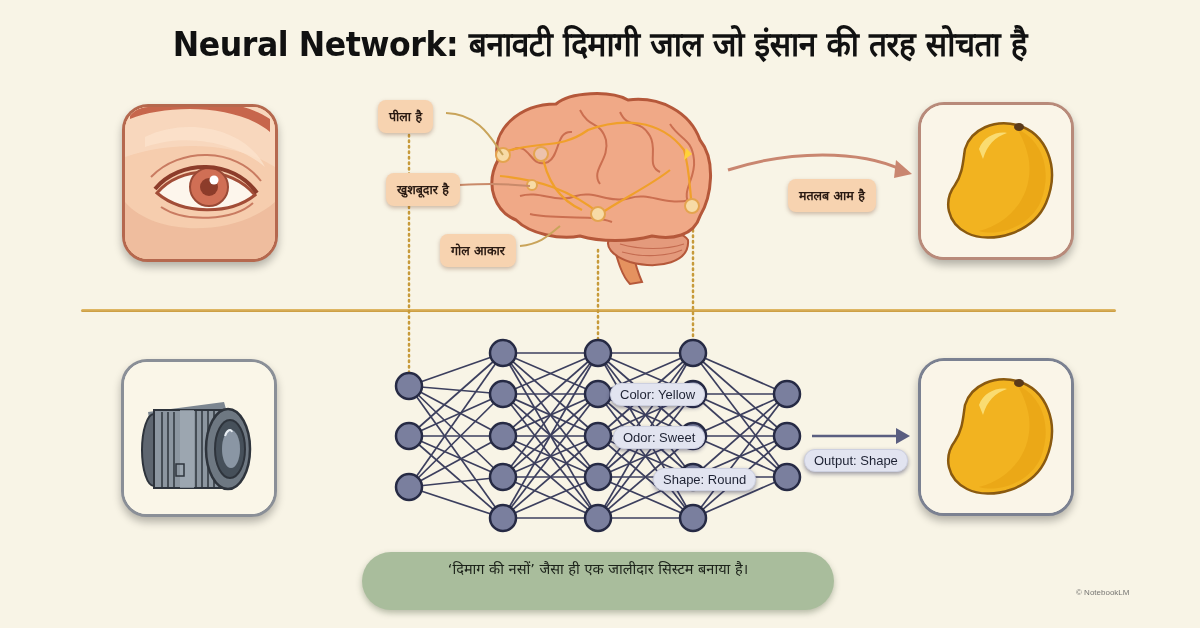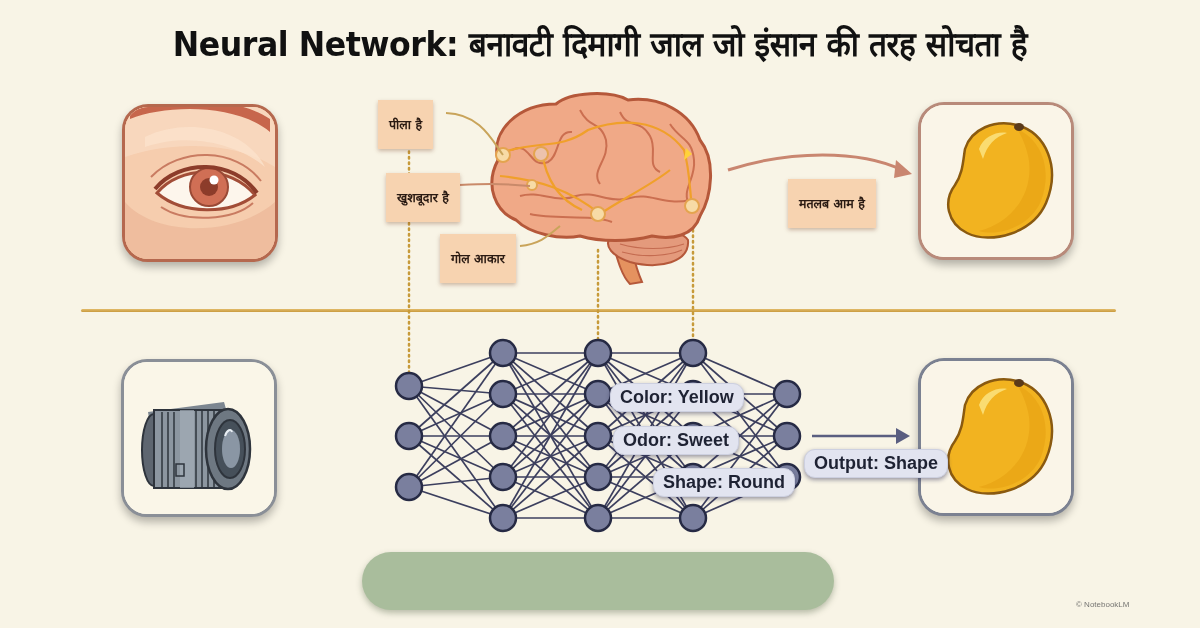--- a/index.html
+++ b/index.html
@@ -29,44 +29,44 @@
   #mango-bottom-panel { left: 918px; top: 358px; border: 3px solid #7b8191; background: #faf5e8; }
 
   .divider {
     position: absolute; left: 81px; top: 309px; width: 1035px; height: 3px;
     background: linear-gradient(#e2bb6a, #c99a3e);
     border-radius: 2px;
   }
   .stage { position: absolute; left: 0; top: 0; width: 1200px; height: 628px; }
 
   .pill-warm {
-    position: absolute; padding: 16px 11px;
-    background: #f7d3b0; border-radius: 0;
+    position: absolute; padding: 8px 11px;
+    background: #f7d3b0; border-radius: 8px;
     font-size: 12.5px; font-weight: bold; color: #2a1a12;
     box-shadow: 0 2px 4px rgba(120,70,40,0.35);
     white-space: nowrap; font-family: "DejaVu Sans", sans-serif;
   }
   .pill-cool {
     position: absolute; padding: 3px 9px;
     background: #e2e4f0; border-radius: 11px;
-    font-size: 18px; font-weight: bold; color: #1e2233;
+    font-size: 13px; font-weight: normal; color: #1e2233;
     box-shadow: 0 2px 4px rgba(40,40,80,0.45);
     border: 1px solid #cdd0e0;
     white-space: nowrap;
   }
   .caption {
     position: absolute; left: 362px; top: 552px; width: 472px; height: 58px;
     background: #a9bd9c; border-radius: 30px;
     box-shadow: 0 3px 6px rgba(60,80,50,0.35);
     text-align: center; font-size: 14.5px; line-height: 21px;
     padding-top: 7px; color: #1c221a;
     font-family: "DejaVu Sans", sans-serif;
   }
   .watermark {
-    position: absolute; left: 1076px; top: 600px; font-size: 8px; color: #555; opacity: 0.8;
+    position: absolute; left: 1076px; top: 588px; font-size: 8px; color: #555; opacity: 0.8;
   }
 </style>
 </head>
 <body>
 
 <div class="title">Neural Network: बनावटी दिमागी जाल जो इंसान की तरह सोचता है</div>
 
 <div class="panel" id="eye-panel">
   <svg viewBox="0 0 150 152">
     <rect width="150" height="152" fill="#f6cdae"></rect>
@@ -296,15 +296,16 @@
 <div class="pill-warm" style="left:386px;top:173px;">खुशबूदार है</div>
 <div class="pill-warm" style="left:440px;top:234px;text-align:right;">गोल आकार</div>
 <div class="pill-warm" style="left:769px;top:179px;margin-left:19px;">मतलब आम है</div>
 
 <div class="pill-cool" style="left:610px;top:383px;">Color: Yellow</div>
 <div class="pill-cool" style="left:613px;top:426px;">Odor: Sweet</div>
 <div class="pill-cool" style="left:609px;top:468px;margin-left:44px;">Shape: Round</div>
 <div class="pill-cool" style="left:804px;top:449px;">Output: Shape</div>
 
 <div class="caption">
+  <div>‘दिमाग की नसों’ जैसा ही एक जालीदार सिस्टम बनाया है।</div>
 </div>
 
 <div class="watermark">© NotebookLM</div>
 
 </body></html>

